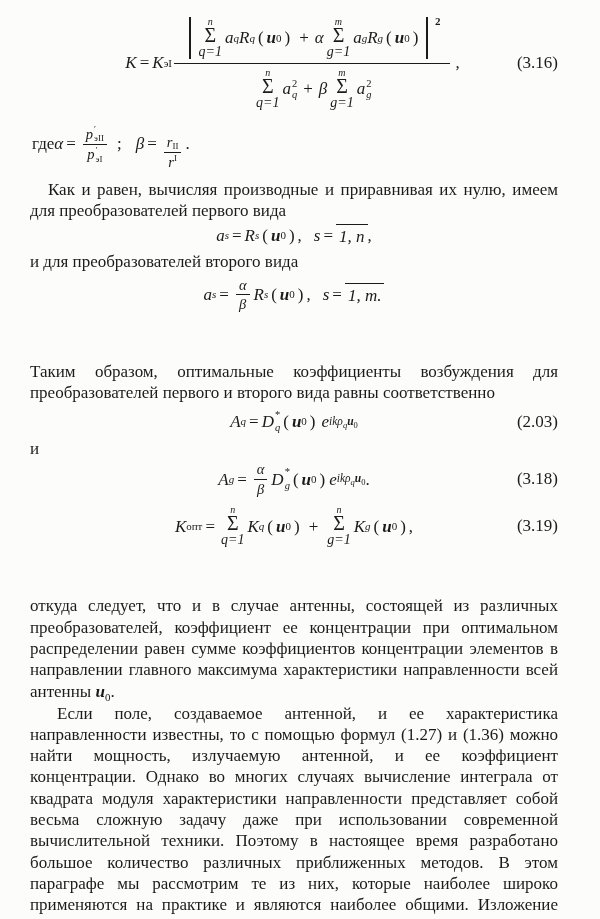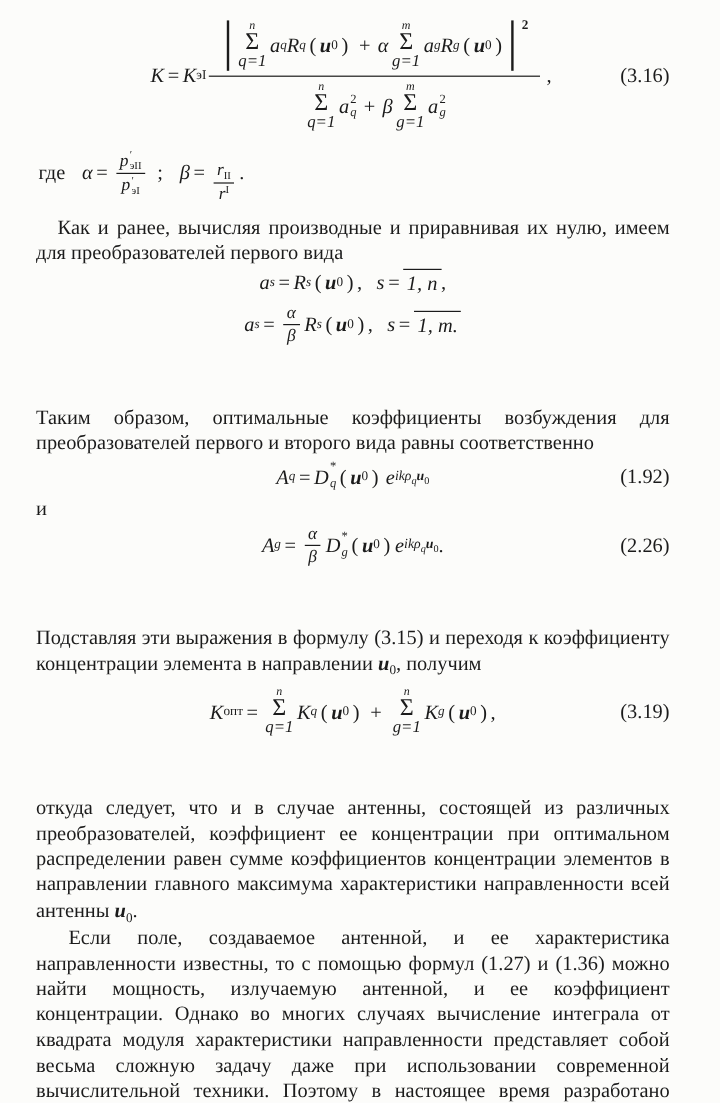--- a/index.html
+++ b/index.html
@@ -49,21 +49,21 @@
   .sfrac{display:inline-flex;flex-direction:column;align-items:center;font-size:14.5px;line-height:1.15;vertical-align:-11px;margin:0 4px;}
   .sfrac .ft{border-bottom:1px solid #1b1b1b;padding:0 3px 1px;display:inline-flex;align-items:flex-end;}
   .sfrac .fb{padding-top:1px;display:inline-flex;align-items:flex-start;}
   
   .ovl{display:inline-block;border-top:1.3px solid #1b1b1b;padding:1px 3px 0;font-style:italic;}
   
   .exp{font-size:11.5px;vertical-align:7px;font-style:italic;line-height:1;}
   .exp .xs{font-size:8.5px;position:relative;top:3px;font-style:italic;}
   .exp .xb{font-weight:700;font-style:italic;}
   .gde-row{display:flex;align-items:center;margin:8px 0 8px 2px;line-height:1.1;}
-  .gde-word{margin-right:14px;}
+  .gde-word{}
   .gde-sep{margin:0 14px 0 6px;}
 </style>
 </head>
 <body>
 
 <div class="page">
   <div class="content">
 
     <div class="eqrow" style="margin:10px 0 4px;">
       <span class="mi">K</span>
@@ -164,39 +164,40 @@
             <sub class="sbu" style="font-size:9px;margin-top:24px;">II</sub>
           </span>
         <span class="fb">
             <span class="mi">r</span>
             <sub class="sbu" style="font-size:9px;">I</sub>
           </span>
       </span>
       <span>.</span>
     </div>
 
-    <p class="indent1">Как и ранее, вычисляя производные и приравнивая их нулю, имеем для преобразователей первого вида</p>
+    <p class="indent1">Как и равен, вычисляя производные и приравнивая их нулю, имеем для преобразователей первого вида</p>
 
     <div class="eqrow" style="margin:3px 0;">
       <span class="mi">a</span>
         <sub class="sb">s</sub>
       <span class="mo">=</span>
       <span class="mi">R</span>
         <sub class="sb">s</sub>
       <span class="mo">(</span>
         <span class="mib">u</span>
         <sub class="sbu">0</sub>
         <span class="mo">)</span>
         <span>,</span>
       <span class="mi" style="margin-left:12px;">s</span>
       <span class="mo">=</span>
       <span class="ovl">1, n</span>
         <span>,</span>
     </div>
 
+    <p class="shortline">и для преобразователей второго вида</p>
 
     <div class="eqrow" style="margin:5px 0 7px;">
       <span class="mi">a</span>
         <sub class="sb">s</sub>
       <span class="mo">=</span>
       <span class="sfrac">
           <span class="ft">
             <span class="mi">α</span>
           </span>
           <span class="fb">
@@ -227,21 +228,21 @@
           <span class="t">*</span>
           <span class="b">q</span>
         </span>
       <span class="mo">(</span>
         <span class="mib">u</span>
         <sub class="sbu">0</sub>
         <span class="mo">)</span>
       <span class="mi" style="margin-left:3px;">
         <span style="font-style:italic;">e</span></span>
         <sup class="exp"><span>ikρ</span><span class="xs">q</span><span class="xb">u</span><span class="xs" style="font-style:normal;">0</span></sup>
-      <span class="eqtag">(1.92)</span>
+      <span class="eqtag">(2.03)</span>
     </div>
 
     <p class="shortline">и</p>
 
     <div class="eqrow" style="margin:2px 0 8px;">
       <span class="mi">A</span>
         <sub class="sb">g</sub>
       <span class="mo">=</span>
       <span class="sfrac">
           <span class="ft">
@@ -256,24 +257,23 @@
           <span class="t">*</span>
           <span class="b">g</span>
         </span>
       <span class="mo">(</span>
         <span class="mib">u</span>
         <sub class="sbu">0</sub>
         <span class="mo">)</span>
       <span class="mi" style="margin-left:1px;font-style:italic;">e</span>
         <sup class="exp"><span>ikρ</span><span class="xs">q</span><span class="xb">u</span><span class="xs" style="font-style:normal;">0</span></sup>
         <span>.</span>
-      <span class="eqtag">(2.26)</span>
-    </div>
-
-    <p class="noindent"><span>Подставляя эти выражения в формулу (3.15) и переходя к коэффициенту концентрации элемента в направлении </span><span class="mib">u</span><sub class="sbu">0</sub><span>, получим</span></p>
+      <span class="eqtag">(3.18)</span>
+    </div>
+
 
     <div class="eqrow" style="margin:7px 0 3px;">
       <span class="mi">K</span>
         <sub class="sbu">опт</sub>
       <span class="mo">=</span>
       <span class="sum">
           <span class="top">n</span>
           <span class="sg">Σ</span>
           <span class="bot">q=1</span>
         </span>

